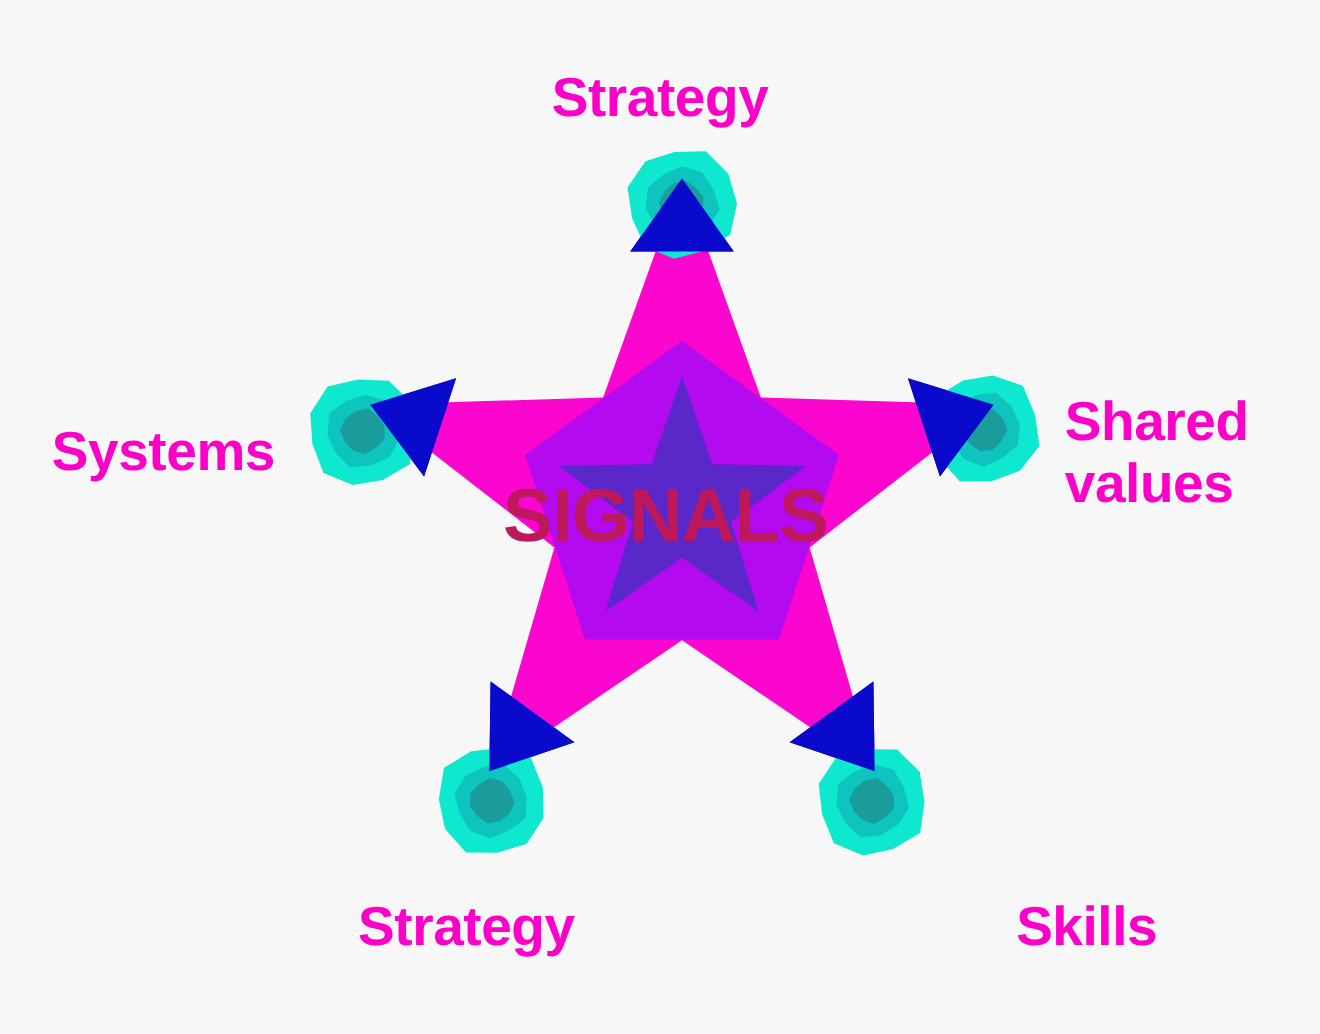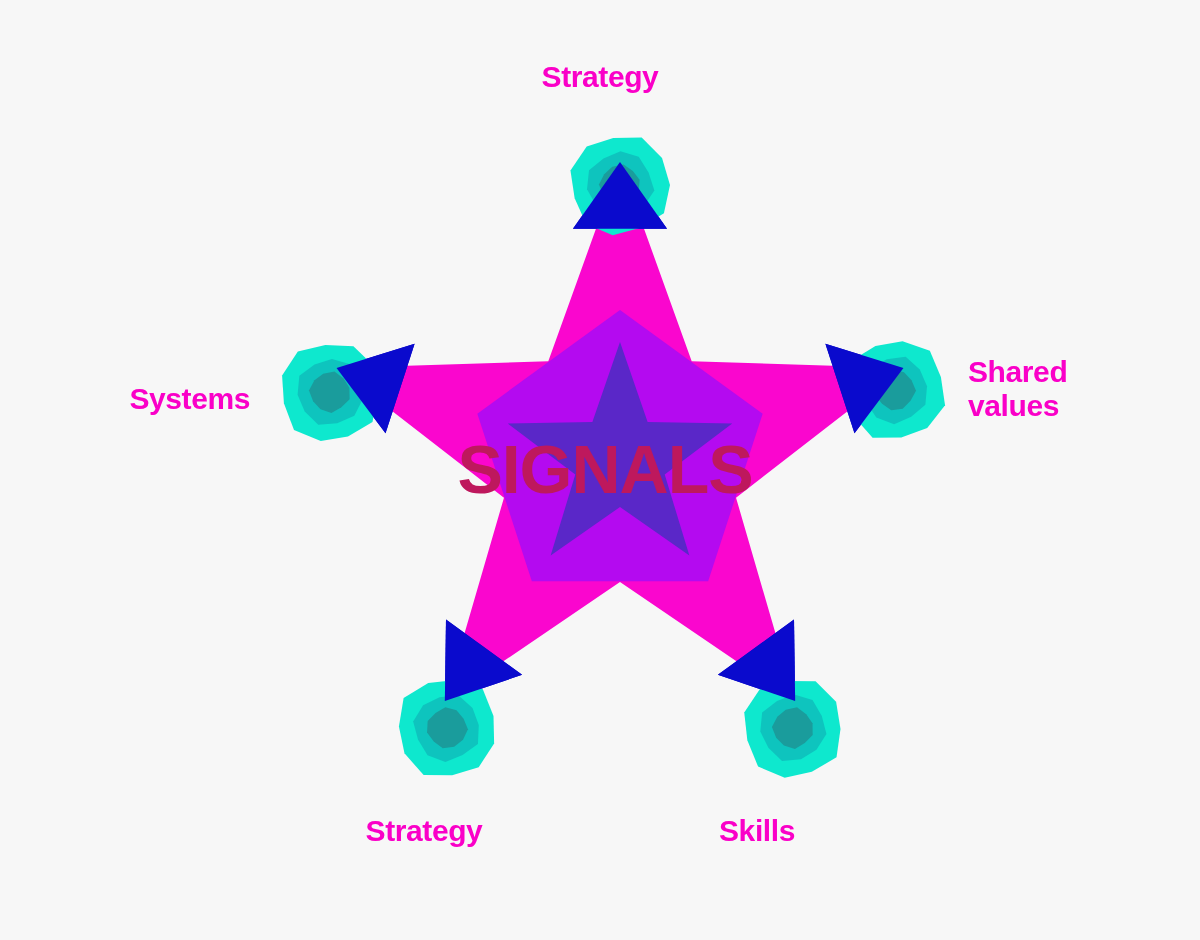--- a/index.html
+++ b/index.html
@@ -26,21 +26,21 @@
     top: 0;
     width: 1200px;
     height: 940px;
     display: block;
   }
   .node-label {
     position: absolute;
     color: #fa00c8;
     font-family: "Liberation Sans", sans-serif;
     font-weight: bold;
-    font-size: 30px;
+    font-size: 50px;
     line-height: 1.12;
     letter-spacing: -0.4px;
     white-space: pre-line;
     margin: 0;
   }
   #label-strategy {
     left: 0;
     top: 60px;
     width: 1200px;
     text-align: center;
@@ -56,24 +56,24 @@
     top: 355px;
     width: 216px;
   }
   #label-structure {
     left: 250px;
     top: 814px;
     width: 348px;
     text-align: center;
   }
   #label-skills {
-    left: 719px;
+    left: 740px;
     top: 814px;
     width: 312px;
-    text-align: left;
+    text-align: right;
   }
   #center-text {
     position: absolute;
     left: 0;
     top: 430px;
     width: 1200px;
     text-align: center;
     color: #be185d;
     font-family: "Liberation Sans", sans-serif;
     font-weight: bold;

